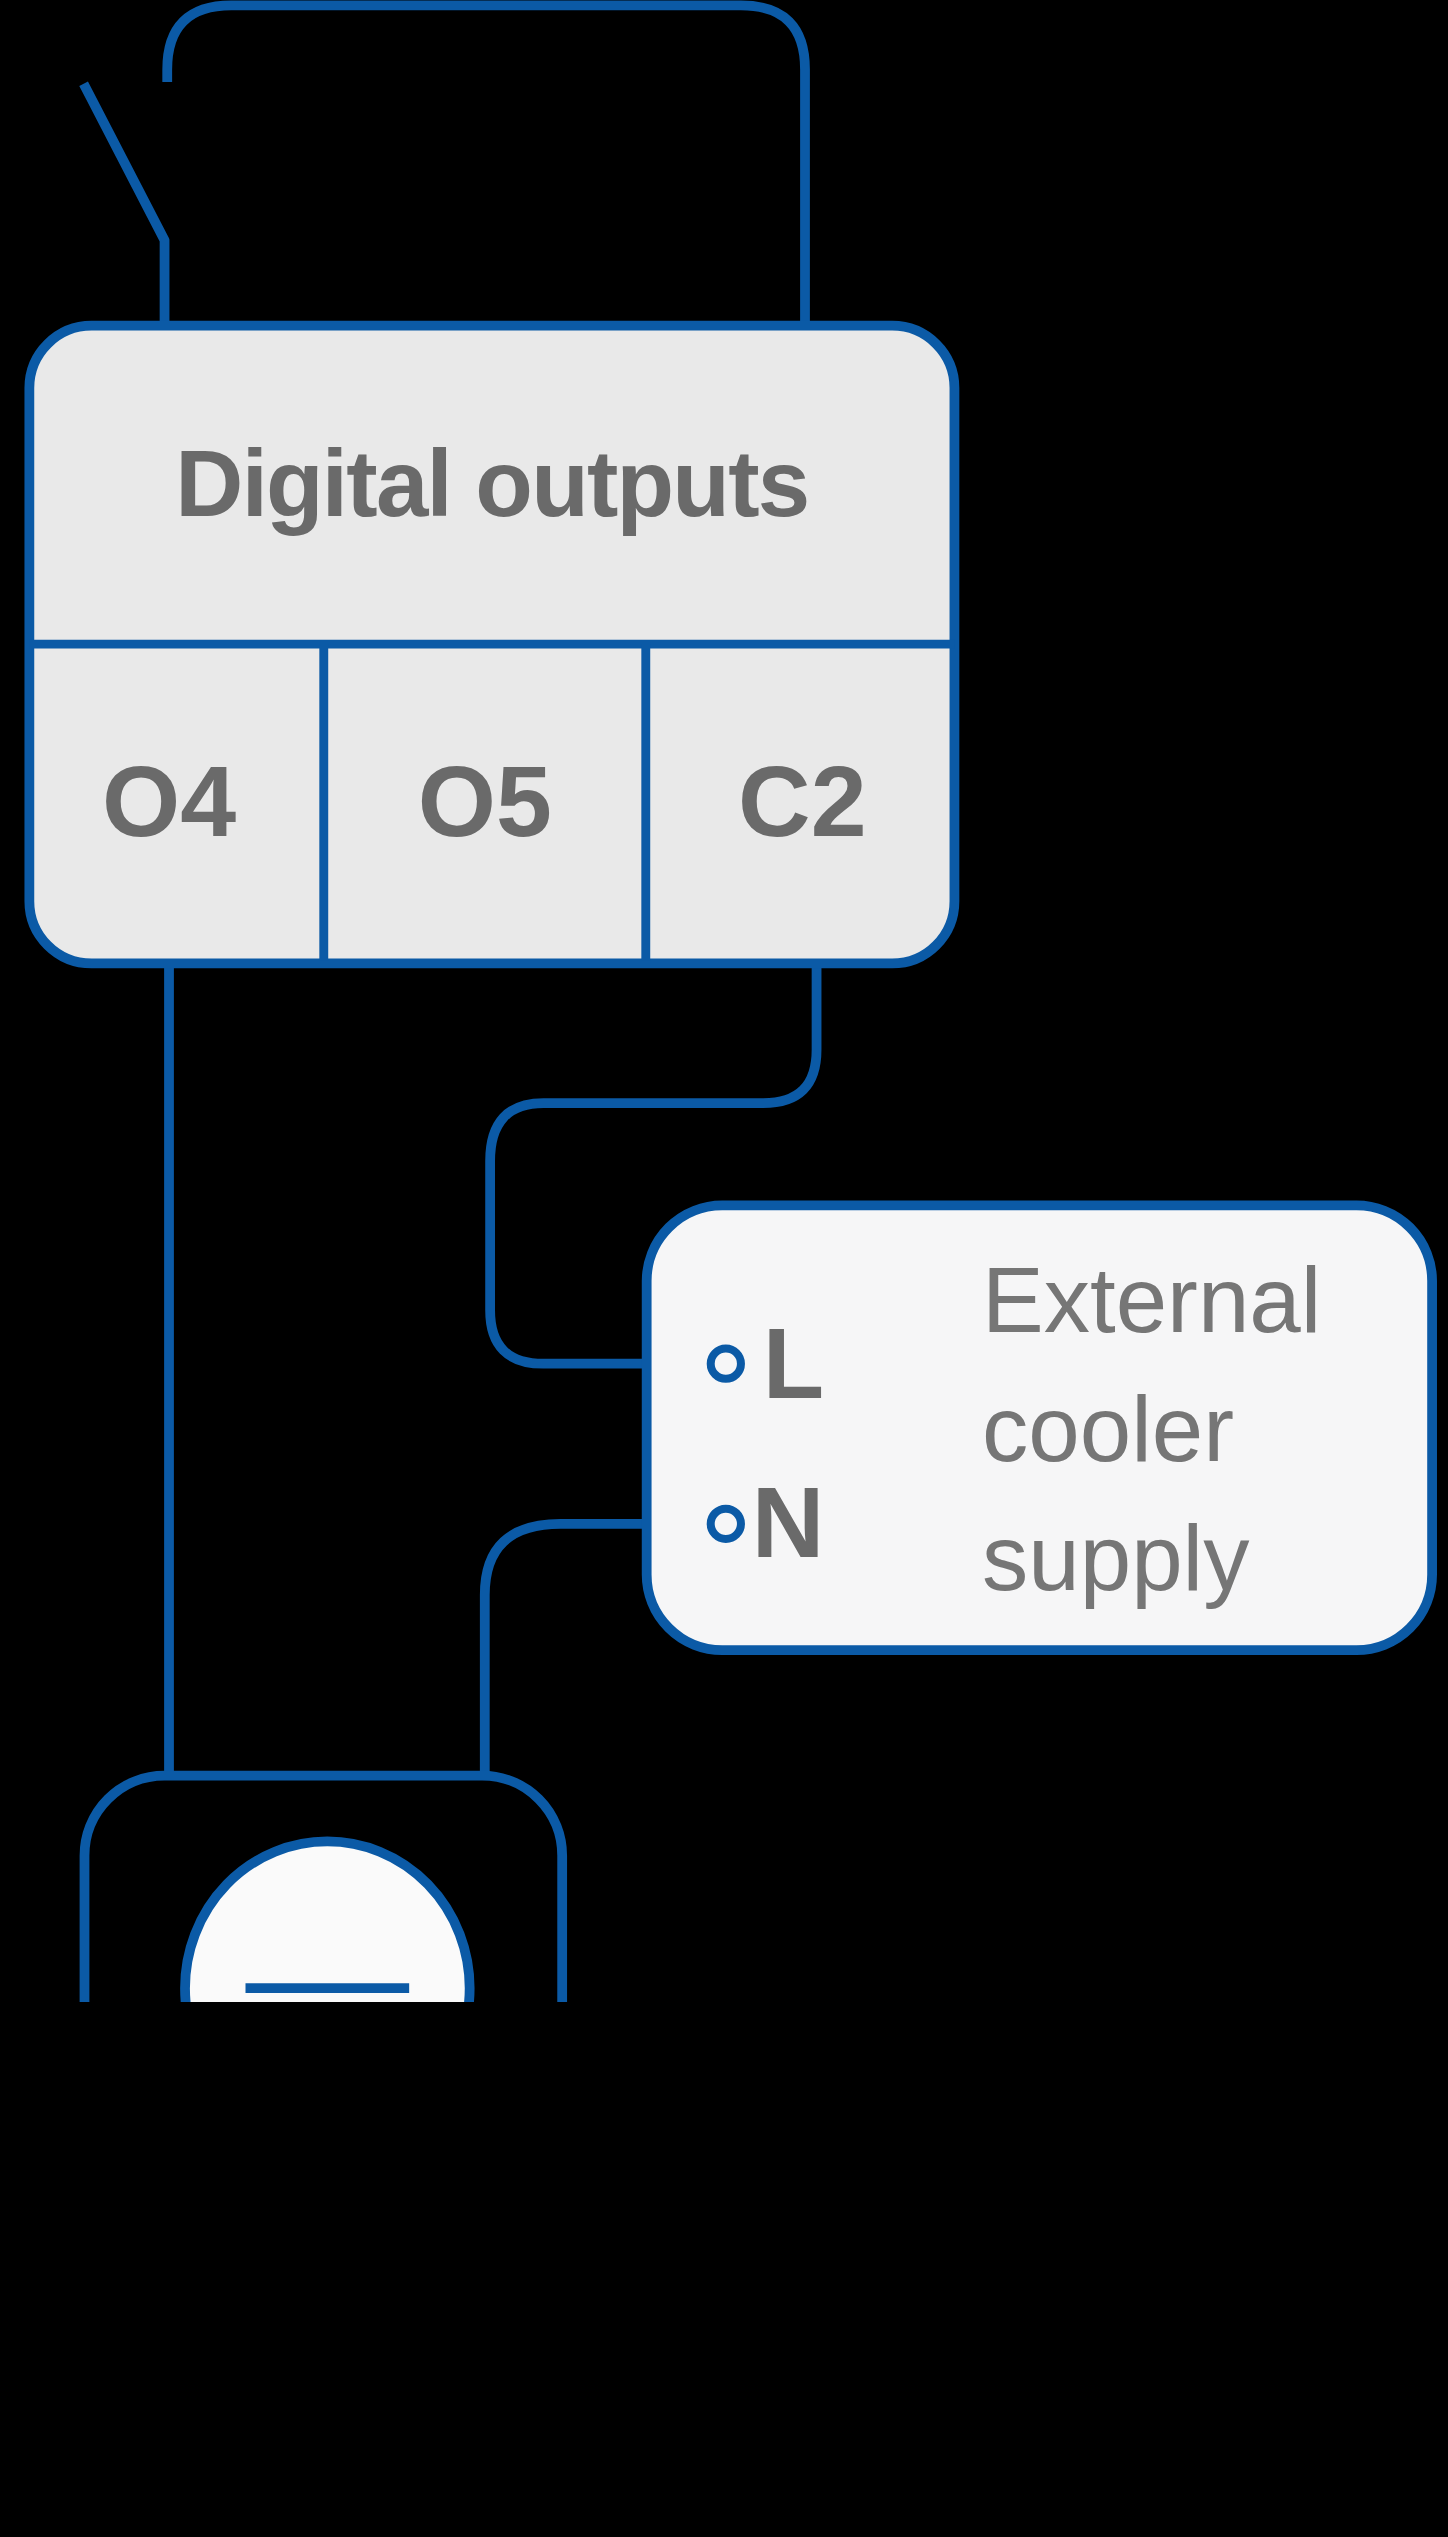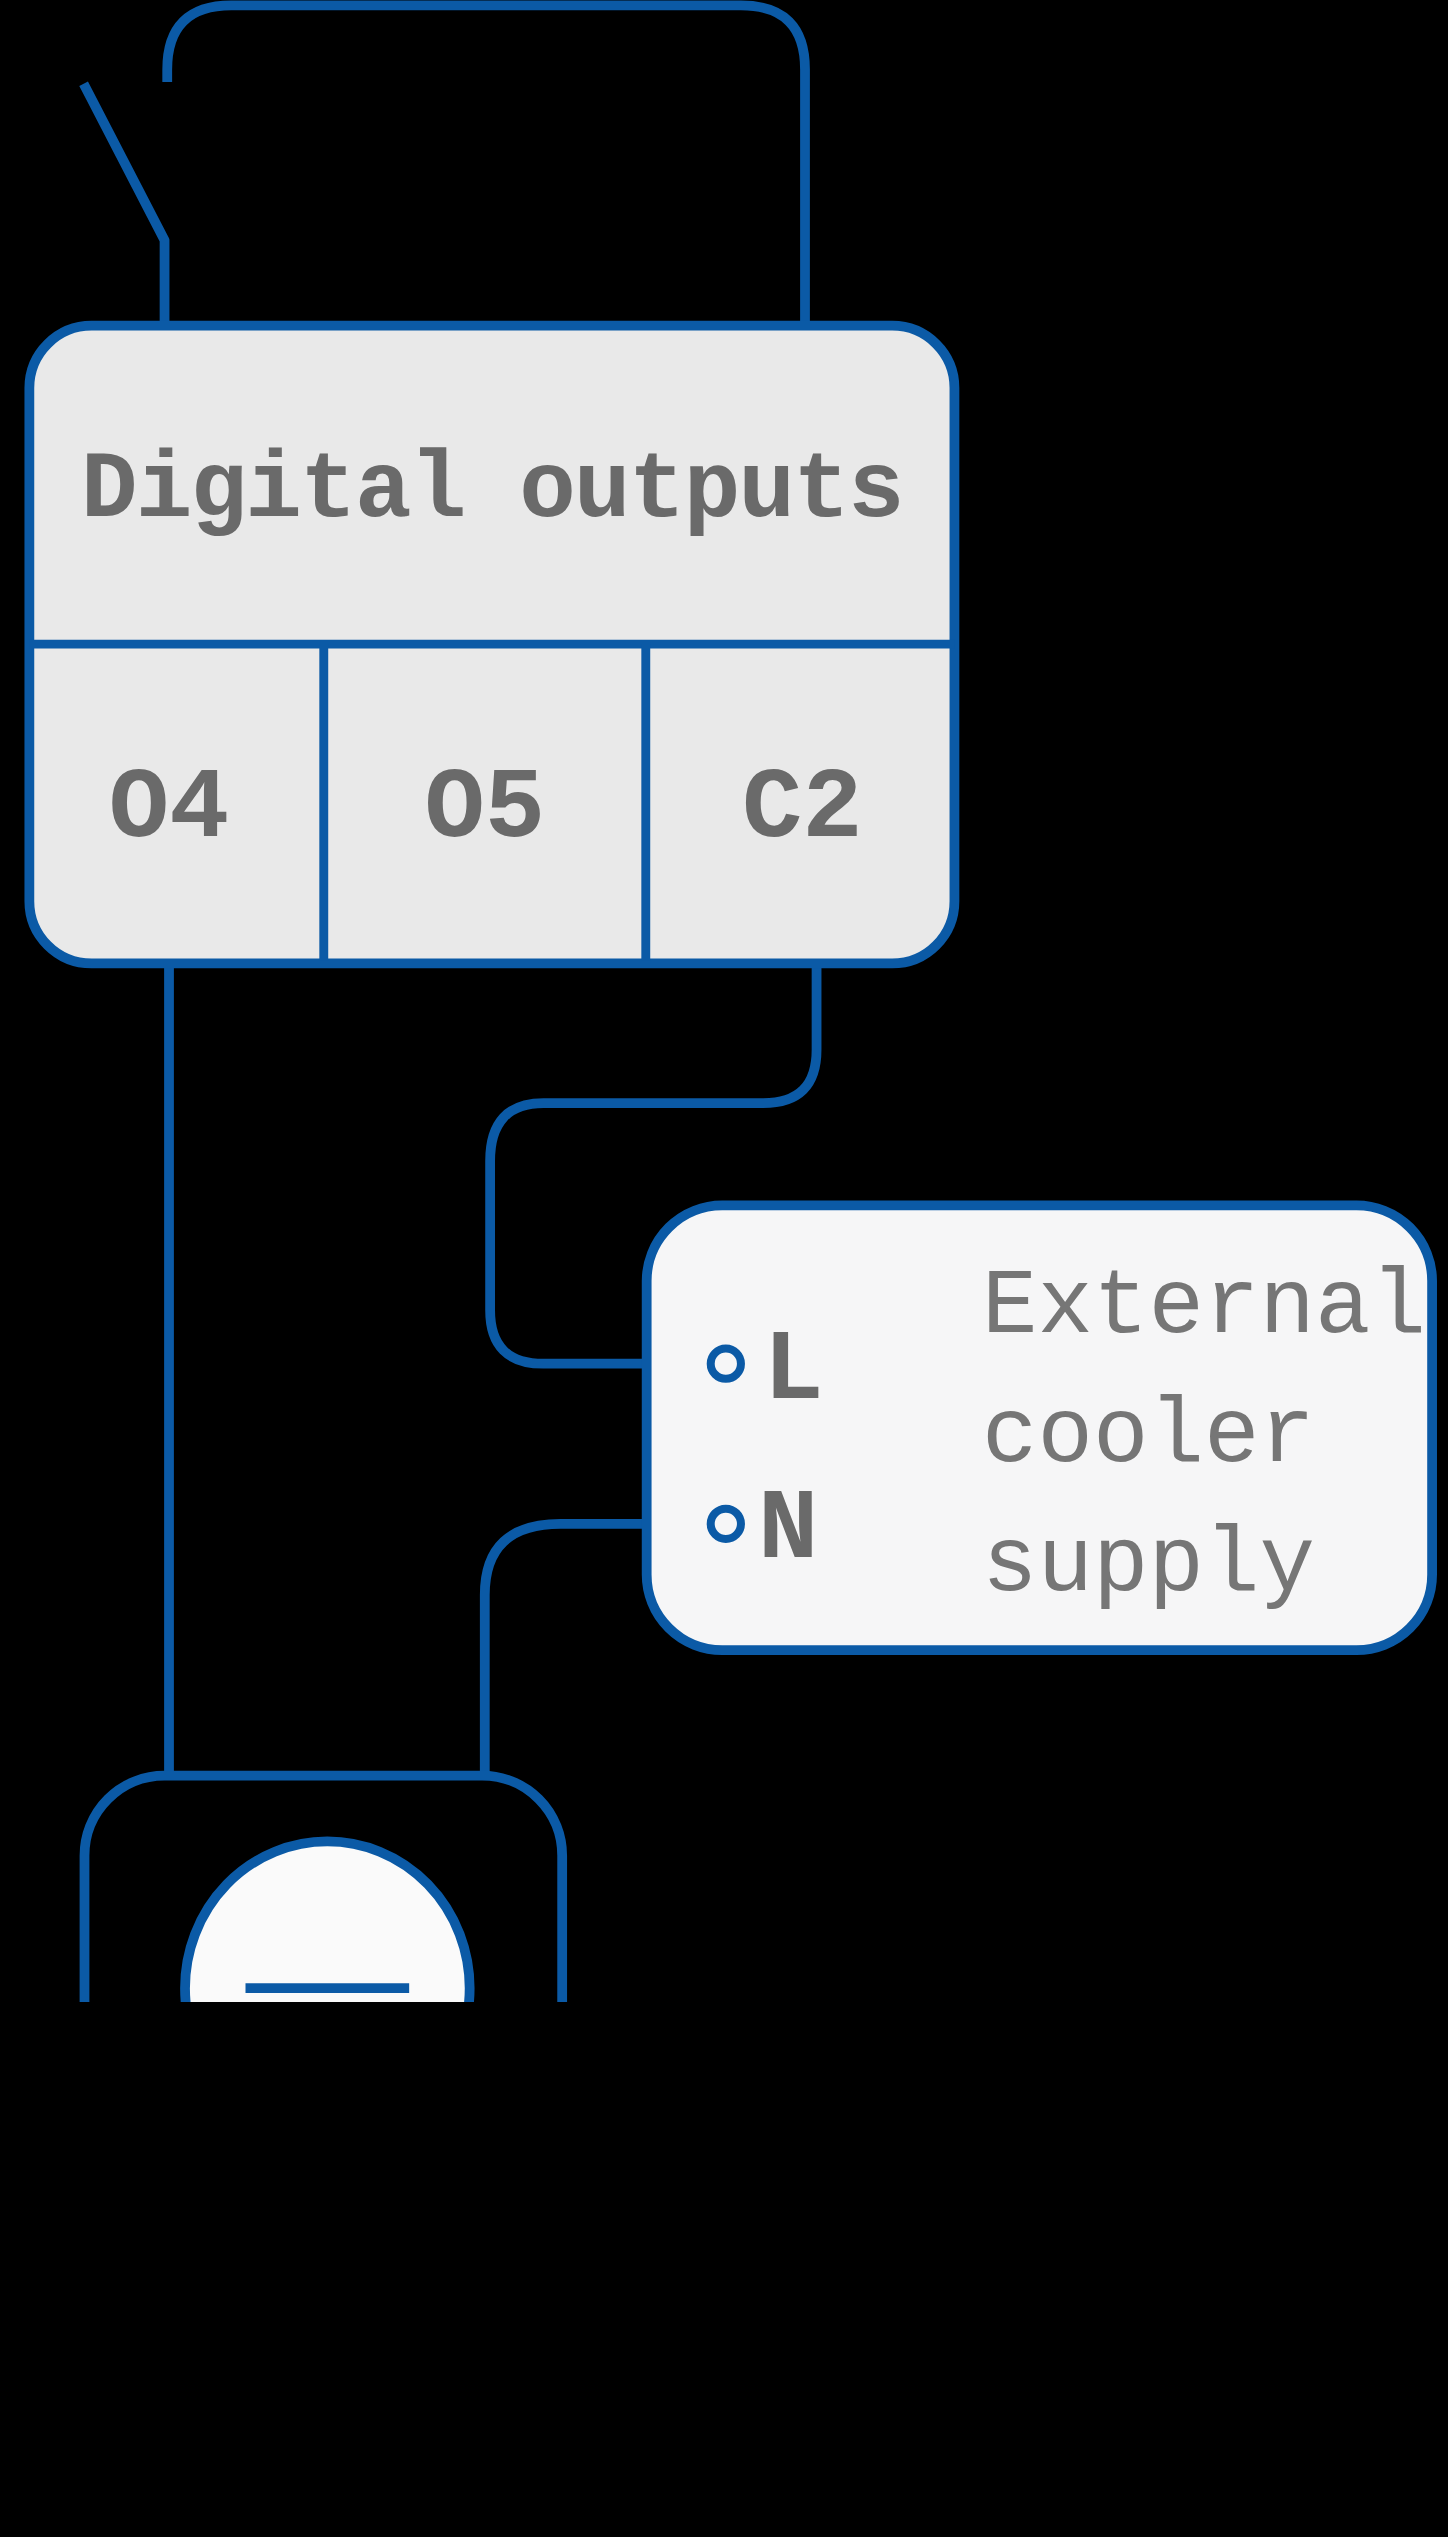--- a/index.html
+++ b/index.html
@@ -10,21 +10,21 @@
     --circle-fill:#fafafa;
     --label-text:#6a6a6a;
     --body-text:#767676;
   }
   html,body{margin:0;padding:0;background:var(--background);}
   .canvas{
     position:relative;
     width:1449px;height:2002px;
     background:var(--background);
     overflow:hidden;
-    font-family:Liberation Mono, monospace;
+    font-family:Liberation Sans, sans-serif;
   }
   svg{display:block;}
   .wire{stroke:var(--wire);stroke-width:11;fill:none;}
   .wire-round{stroke-linejoin:round;}
   .panel{fill:var(--panel-fill);stroke:var(--wire);stroke-width:11;}
   .card{fill:var(--card-fill);stroke:var(--wire);stroke-width:11;}
   .loadbox{fill:none;stroke:var(--wire);stroke-width:11;}
   .divider{stroke:var(--wire);stroke-width:10;fill:none;}
   .terminal-dot{fill:var(--card-fill);stroke:var(--wire);stroke-width:9;}
   .load-circle{fill:var(--circle-fill);stroke:var(--wire);stroke-width:11;}

